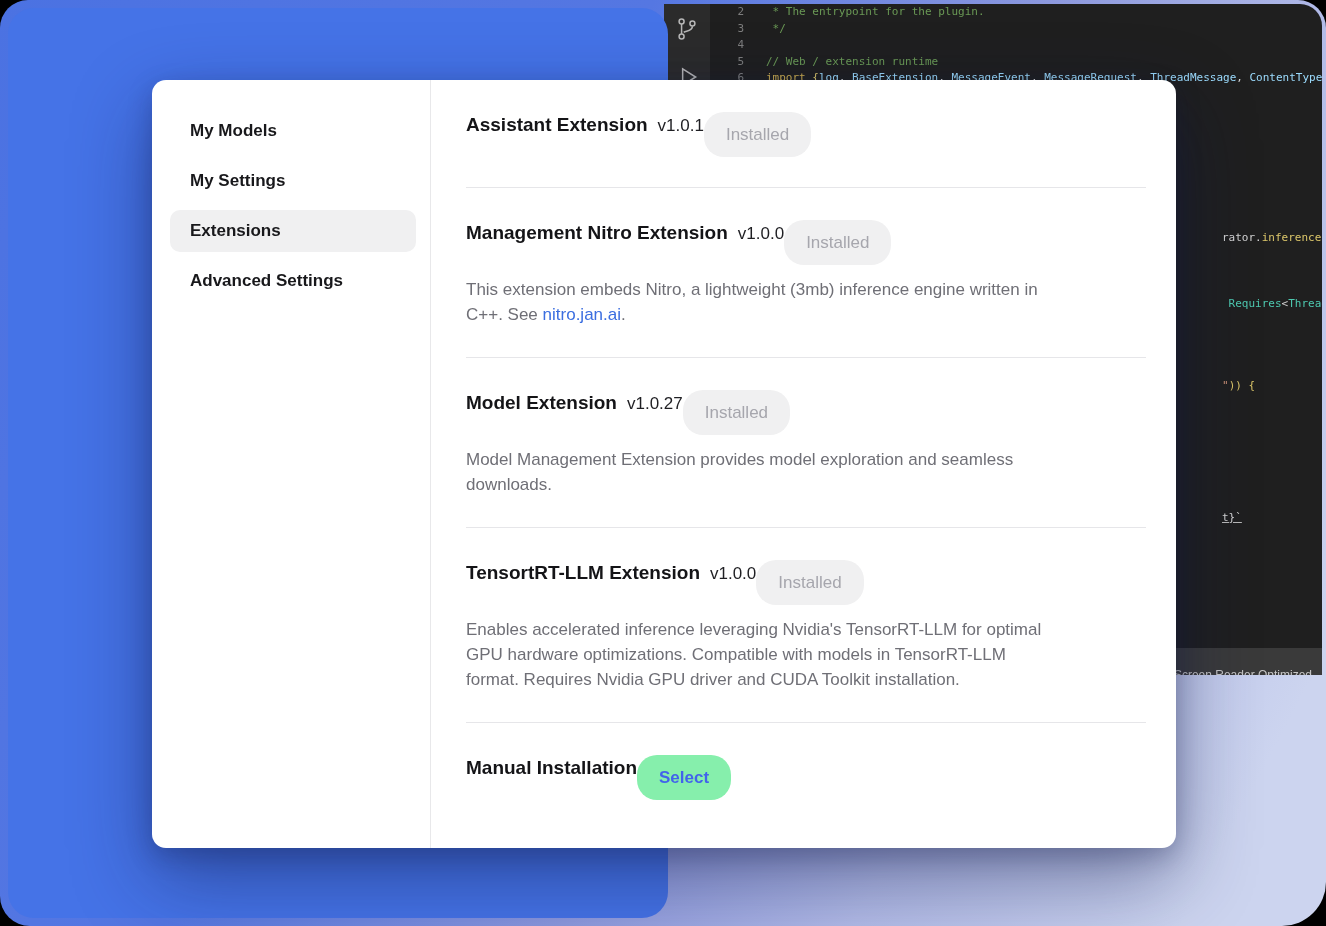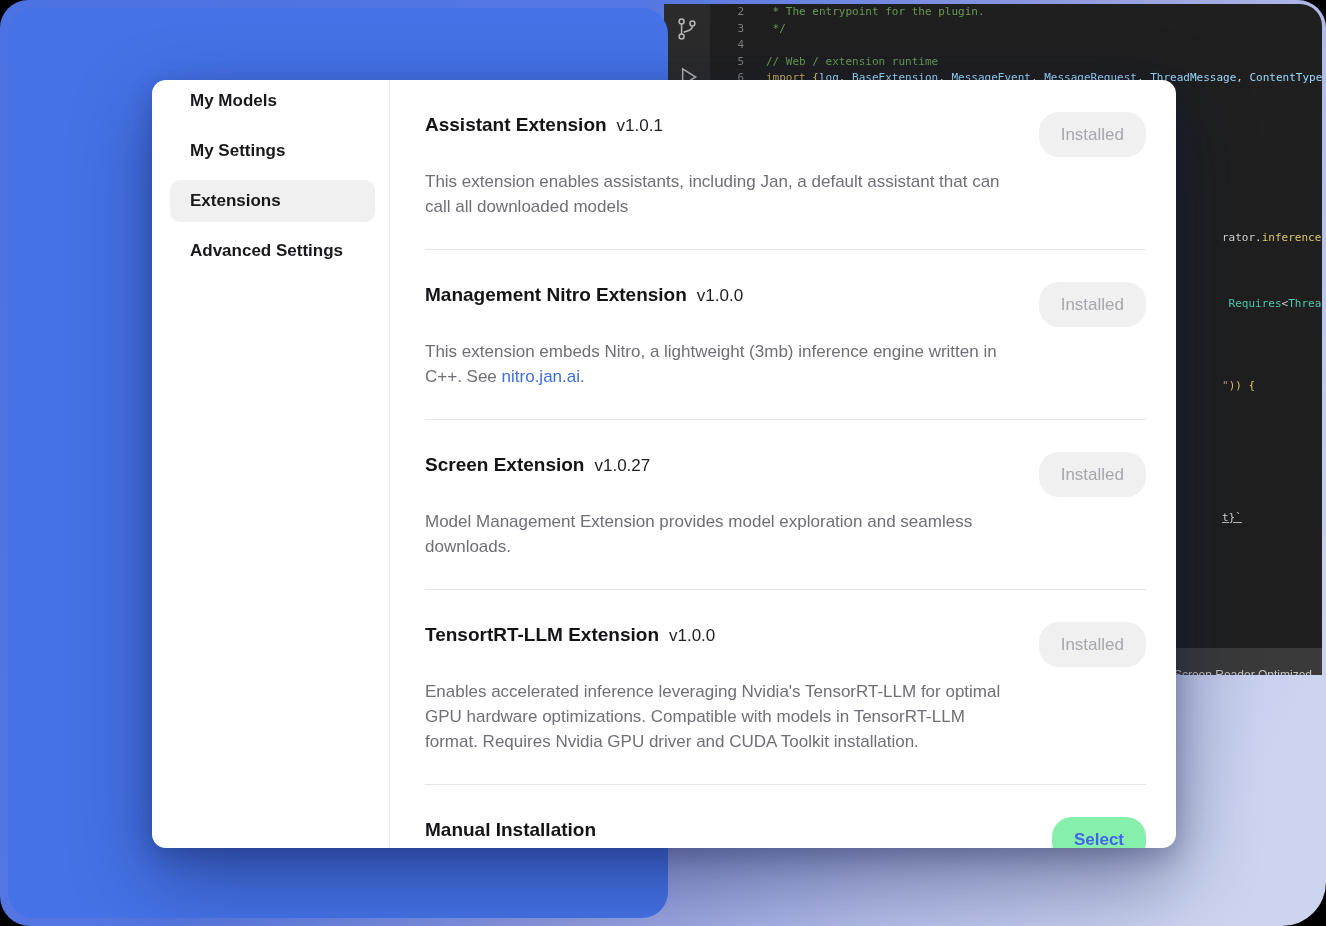--- a/index.html
+++ b/index.html
@@ -33,28 +33,28 @@
   .status-tab { background:#3a3a3a; height:24px; line-height:24px; padding:15px 10px; min-width:128px; }
 
   
   .blue-panel { position:absolute; left:8px; top:8px; width:660px; height:910px;
                 background:#4573e7; border-radius:26px; }
 
   
   .modal { position:absolute; left:152px; top:80px; width:1024px; height:768px; background:#ffffff;
            border-radius:14px; box-shadow:0 30px 80px rgba(15,25,70,.45), 0 8px 24px rgba(15,25,70,.25);
            display:flex; overflow:hidden; }
-  .sidebar { width:238px; flex:none; border-right:1px solid #e8e8ea; }
+  .sidebar { width:279px; flex:none; border-right:1px solid #e8e8ea; padding-top:30px; }
   .side-item { margin:0 14px 8px 18px; height:42px; border-radius:10px; display:flex; align-items:center;
                padding-left:20px; font-size:17px; font-weight:700; color:#18181b; cursor:pointer; }
   .side-item.active { background:#f0f0f1; }
   .content { flex:1; padding:0 30px 0 35px; overflow:hidden; }
   .entry { padding:32px 0 30px; border-bottom:1px solid #e6e6e9; }
   .entry:last-child { border-bottom:none; }
-  .entry-head { display:flex; justify-content:space-between; align-items:flex-start; }
+  .entry-head { display:flex; justify-content:flex-start; align-items:flex-start; }
   .title-row { display:flex; align-items:baseline; gap:10px; max-width:600px; }
   .ext-name { font-size:19px; font-weight:700; color:#141417; line-height:26px; }
   .ext-version { font-size:17px; color:#1f1f23; }
   .ext-version:empty { display:none; }
   .ext-desc { margin-top:12px; max-width:592px; font-size:17px; line-height:25px; color:#6f6f76; }
   .ext-link { color:#3b6ee0; cursor:pointer; }
   .ext-link:empty { display:none; }
   .btn { flex:none; border:none; border-radius:20px; height:45px; padding:0 22px;
          font-family:"Liberation Sans", sans-serif; font-size:17px; cursor:default; }
   .btn.installed { background:#f0f0f1; color:#a6a6ad; }
@@ -131,38 +131,37 @@
     <div class="content">
 
       <div class="entry">
         <div class="entry-head">
           <div class="title-row">
             <span class="ext-name">Assistant Extension</span>
             <span class="ext-version">v1.0.1</span>
           </div>
           <button class="btn installed">Installed</button>
         </div>
-        <div class="ext-desc"><span>This extension enables assistants, including Jan, a default assistant that can call all downloaded models</span><span></span></div>
       </div>
 
       <div class="entry">
         <div class="entry-head">
           <div class="title-row">
             <span class="ext-name">Management Nitro Extension</span>
             <span class="ext-version">v1.0.0</span>
           </div>
           <button class="btn installed">Installed</button>
         </div>
         <div class="ext-desc"><span>This extension embeds Nitro, a lightweight (3mb) inference engine written in C++. See </span><span class="ext-link">nitro.jan.ai</span><span>.</span></div>
       </div>
 
       <div class="entry">
         <div class="entry-head">
           <div class="title-row">
-            <span class="ext-name">Screen Extension</span>
+            <span class="ext-name">Model Extension</span>
             <span class="ext-version">v1.0.27</span>
           </div>
           <button class="btn installed">Installed</button>
         </div>
         <div class="ext-desc"><span>Model Management Extension provides model exploration and seamless downloads.</span><span></span></div>
       </div>
 
       <div class="entry">
         <div class="entry-head">
           <div class="title-row">

